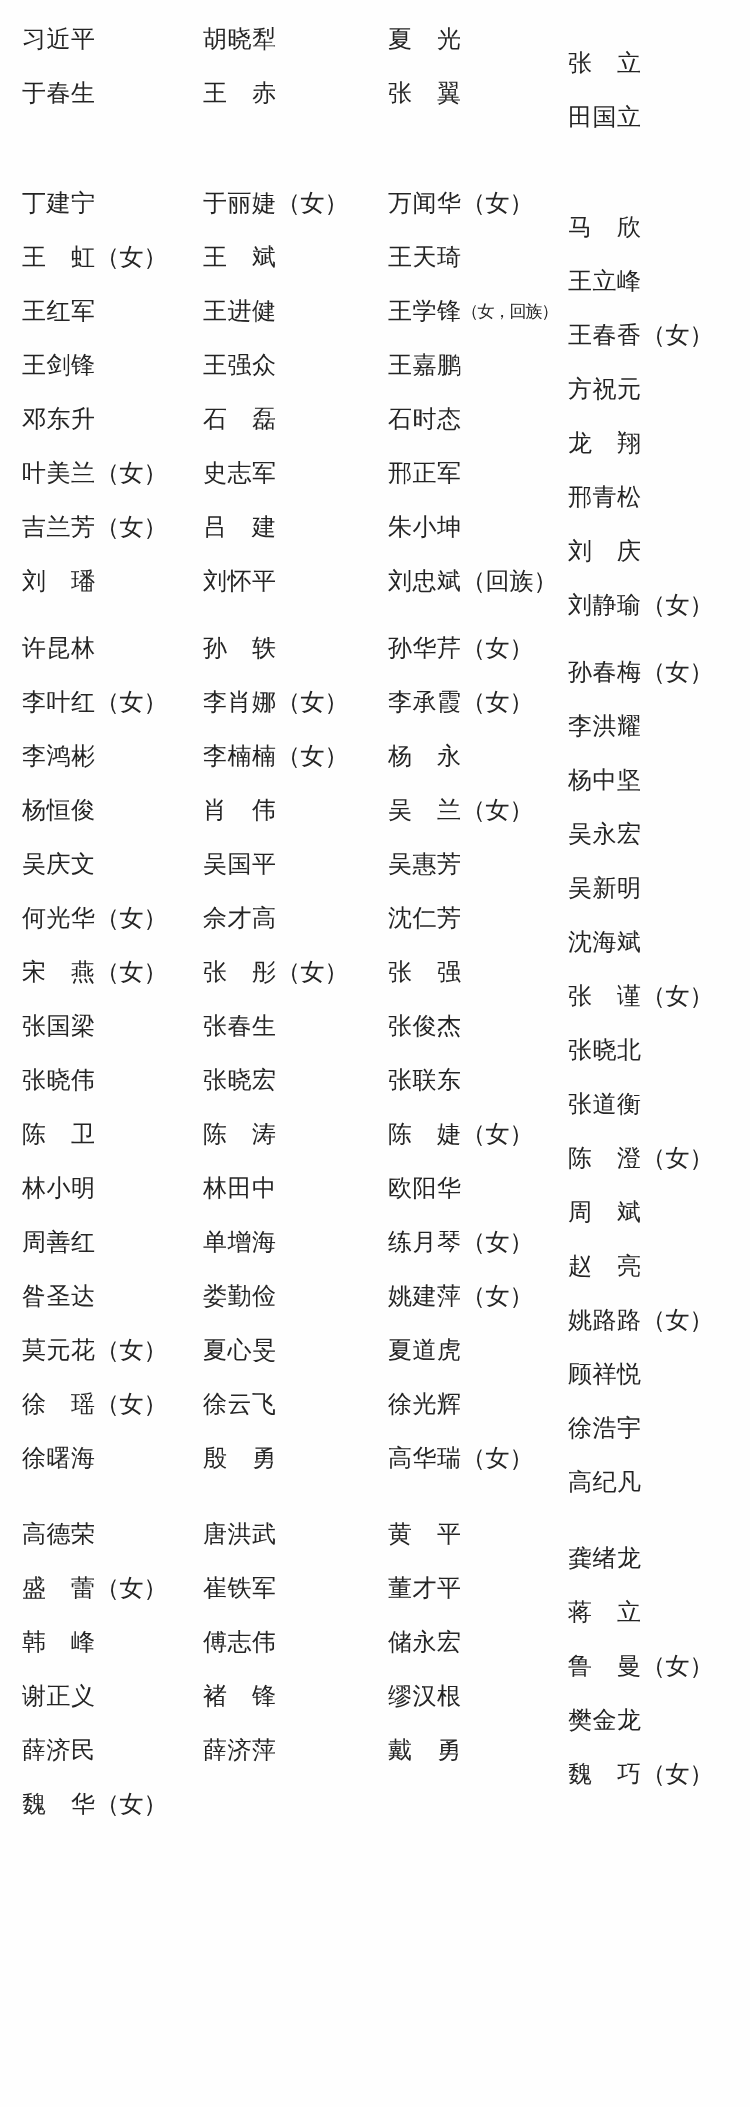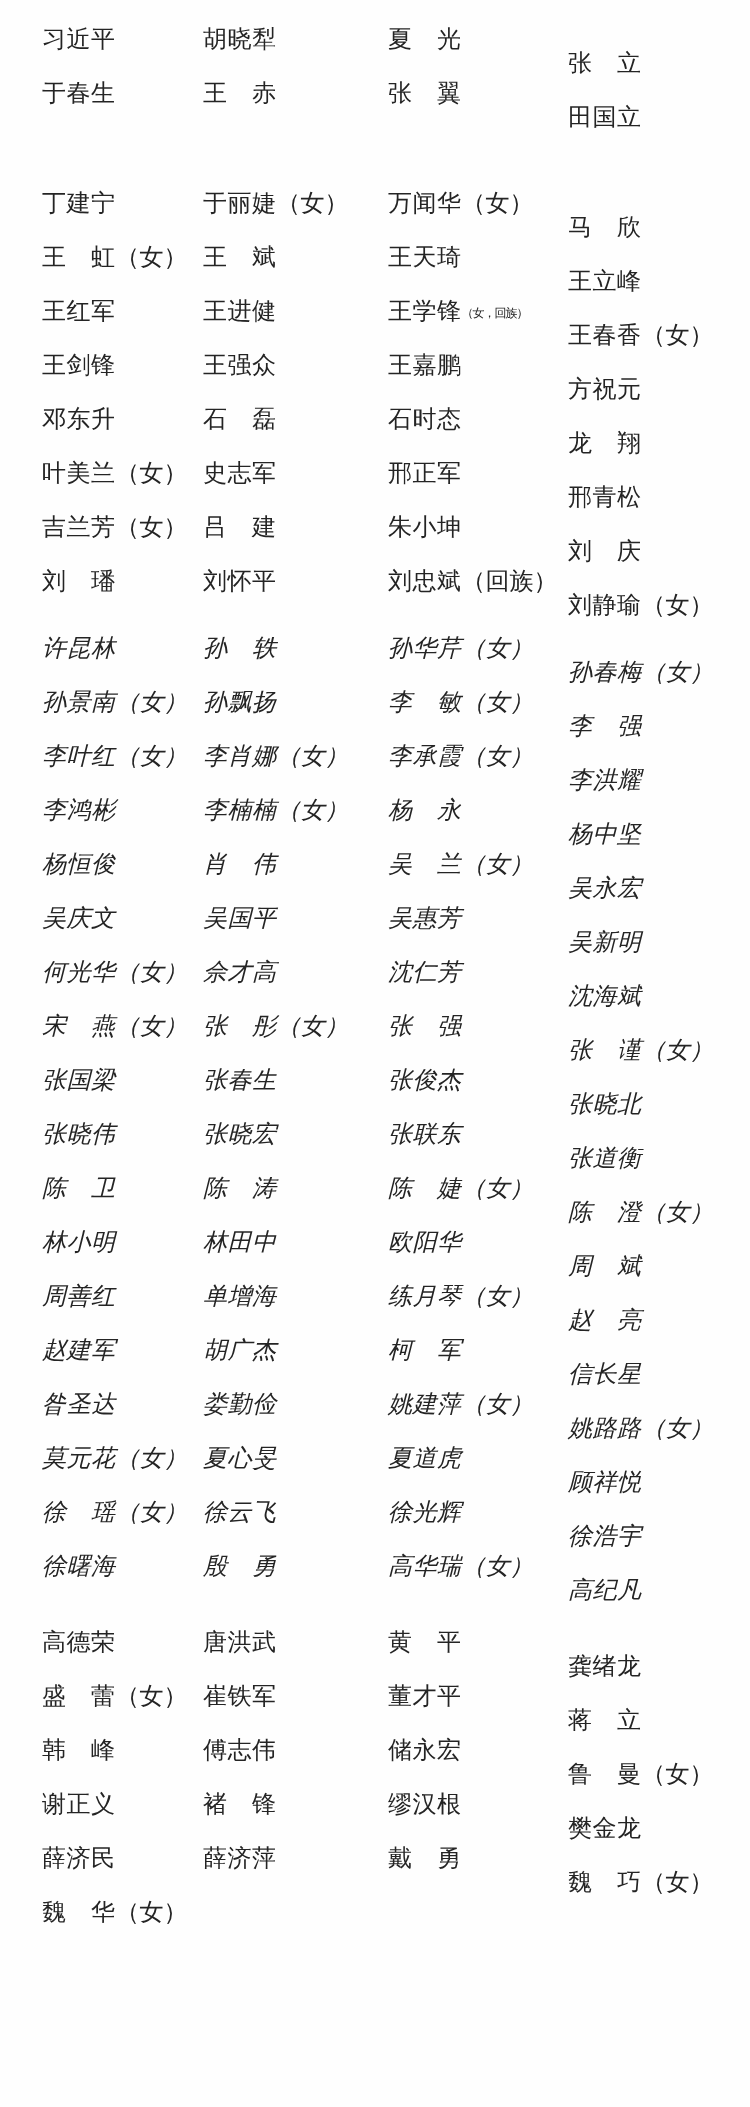--- a/index.html
+++ b/index.html
@@ -15,42 +15,42 @@
   .page {
     position: relative;
     width: 750px;
     height: 2107px;
     background: #fefefe;
     overflow: hidden;
   }
   .block { position: relative; }
   .block-0 { margin-top: 12px; }
   .block-1 { margin-top: 56px; }
-  .block-2 { margin-top: 13px; font-style: italic; }
+  .block-2 { margin-top: 13px; }
   .block-3 { margin-top: 22px; text-decoration: underline; }
   .row {
     position: relative;
     height: 54px;
   }
   .cell {
     position: absolute;
     top: 13px;
     font-size: 24px;
     line-height: 28px;
     letter-spacing: 0.5px;
     white-space: nowrap;
     color: #242424;
   }
-  .col-0 { left: 22px; margin-left: 20px; }
+  .col-0 { left: 22px; }
   .col-1 { left: 203px; }
   .col-2 { left: 388px; }
   .col-3 { left: 568px; margin-top: 24px; }
   .suffix { letter-spacing: 0; }
   .suffix.small {
-    font-size: 12px;
+    font-size: 17px;
     letter-spacing: -1px;
     vertical-align: 2px;
     margin-top: 17px;
   }
 </style>
 </head>
 <body>
 
 <div class="page">
     <div class="block block-0">
@@ -118,26 +118,20 @@
       </div>
     </div>
     <div class="block block-2">
       <div class="row">
         <span class="cell col-0"><span class="name">许昆林</span></span>
         <span class="cell col-1"><span class="name">孙　轶</span></span>
         <span class="cell col-2"><span class="name">孙华芹</span><span class="suffix">（女）</span></span>
         <span class="cell col-3"><span class="name">孙春梅</span><span class="suffix">（女）</span></span>
       </div>
       <div class="row">
-        <span class="cell col-0"><span class="name">孙景南</span><span class="suffix">（女）</span></span>
-        <span class="cell col-1"><span class="name">孙飘扬</span></span>
-        <span class="cell col-2"><span class="name">李　敏</span><span class="suffix">（女）</span></span>
-        <span class="cell col-3"><span class="name">李　强</span></span>
-      </div>
-      <div class="row">
         <span class="cell col-0"><span class="name">李叶红</span><span class="suffix">（女）</span></span>
         <span class="cell col-1"><span class="name">李肖娜</span><span class="suffix">（女）</span></span>
         <span class="cell col-2"><span class="name">李承霞</span><span class="suffix">（女）</span></span>
         <span class="cell col-3"><span class="name">李洪耀</span></span>
       </div>
       <div class="row">
         <span class="cell col-0"><span class="name">李鸿彬</span></span>
         <span class="cell col-1"><span class="name">李楠楠</span><span class="suffix">（女）</span></span>
         <span class="cell col-2"><span class="name">杨　永</span></span>
         <span class="cell col-3"><span class="name">杨中坚</span></span>
@@ -190,26 +184,20 @@
         <span class="cell col-2"><span class="name">欧阳华</span></span>
         <span class="cell col-3"><span class="name">周　斌</span></span>
       </div>
       <div class="row">
         <span class="cell col-0"><span class="name">周善红</span></span>
         <span class="cell col-1"><span class="name">单增海</span></span>
         <span class="cell col-2"><span class="name">练月琴</span><span class="suffix">（女）</span></span>
         <span class="cell col-3"><span class="name">赵　亮</span></span>
       </div>
       <div class="row">
-        <span class="cell col-0"><span class="name">赵建军</span></span>
-        <span class="cell col-1"><span class="name">胡广杰</span></span>
-        <span class="cell col-2"><span class="name">柯　军</span></span>
-        <span class="cell col-3"><span class="name">信长星</span></span>
-      </div>
-      <div class="row">
         <span class="cell col-0"><span class="name">昝圣达</span></span>
         <span class="cell col-1"><span class="name">娄勤俭</span></span>
         <span class="cell col-2"><span class="name">姚建萍</span><span class="suffix">（女）</span></span>
         <span class="cell col-3"><span class="name">姚路路</span><span class="suffix">（女）</span></span>
       </div>
       <div class="row">
         <span class="cell col-0"><span class="name">莫元花</span><span class="suffix">（女）</span></span>
         <span class="cell col-1"><span class="name">夏心旻</span></span>
         <span class="cell col-2"><span class="name">夏道虎</span></span>
         <span class="cell col-3"><span class="name">顾祥悦</span></span>

